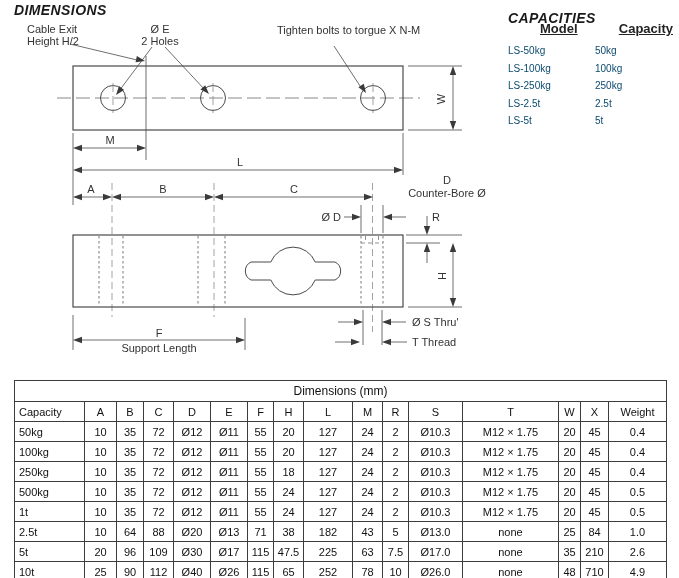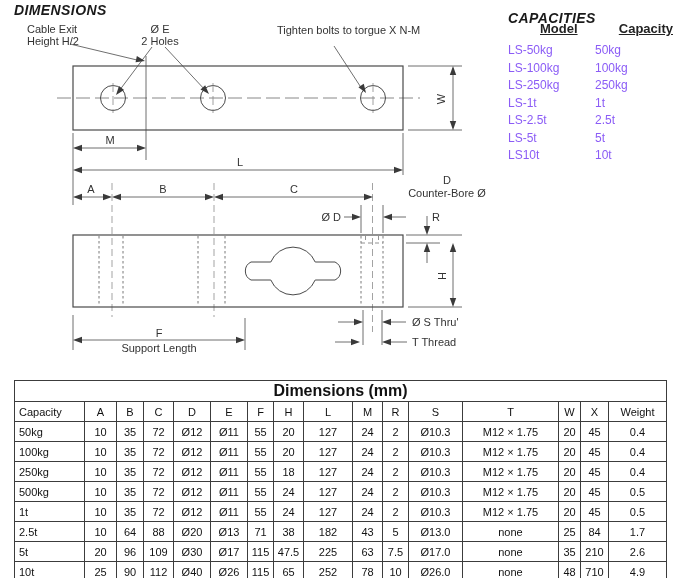--- a/index.html
+++ b/index.html
@@ -6,29 +6,29 @@
   .page{position:relative;width:679px;height:578px;background:#fff;overflow:hidden;
         font-family:"Liberation Sans",sans-serif;color:#222;}
   .heading{position:absolute;font-family:"Liberation Sans",sans-serif;
            font-weight:bold;font-style:italic;font-size:14px;letter-spacing:.4px;color:#1a1a1a;}
   .dimensions-title{left:14px;top:2px;}
   .capacities-title{left:508px;top:10px;}
   .cap-block{position:absolute;left:508px;top:21px;width:165px;font-size:12px;}
   .cap-header{display:flex;font-weight:bold;font-size:13px;margin-bottom:6px;}
   .cap-header span{text-decoration:underline;}
   .cap-header .c1{width:87px;padding-left:32px;}
-  .cap-row{display:flex;height:17.5px;line-height:17.5px;font-size:12px;color:#8b5cf6;}
+  .cap-row{display:flex;height:17.5px;line-height:17.5px;font-size:10px;color:#0c4a6e;}
   .cap-row .cap-model{width:87px;}
   svg.drawing{position:absolute;left:0;top:0;}
   svg.drawing text{font-family:"Liberation Sans",sans-serif;font-size:11px;fill:#333;}
   .dim-table{position:absolute;left:14px;top:380px;width:652px;border-collapse:collapse;
              table-layout:fixed;font-size:11px;color:#111;background:#fff;}
   .dim-table th,.dim-table td{border:1px solid #3c3c3c;text-align:center;padding:0;
              height:19px;font-weight:normal;overflow:hidden;white-space:nowrap;}
-  .dim-table thead th.tbl-title{font-weight:bold;font-size:16px;height:20px;}
+  .dim-table thead th.tbl-title{font-weight:normal;font-size:12px;height:20px;}
   .dim-table th.cap-col,.dim-table td.cap-col{text-align:left;padding-left:4px;}
 </style>
 </head>
 <body>
 
 <div class="page">
 
   <div class="heading dimensions-title">DIMENSIONS</div>
   <div class="heading capacities-title">CAPACITIES</div>
 
@@ -44,34 +44,26 @@
         </div>
         <div class="cap-row">
           <span class="cap-model">LS-100kg</span>
           <span>100kg</span>
         </div>
         <div class="cap-row">
           <span class="cap-model">LS-250kg</span>
           <span>250kg</span>
         </div>
         <div class="cap-row">
-          <span class="cap-model">LS-1t</span>
-          <span>1t</span>
-        </div>
-        <div class="cap-row">
           <span class="cap-model">LS-2.5t</span>
           <span>2.5t</span>
         </div>
         <div class="cap-row">
           <span class="cap-model">LS-5t</span>
           <span>5t</span>
-        </div>
-        <div class="cap-row">
-          <span class="cap-model">LS10t</span>
-          <span>10t</span>
         </div>
       </div>
   </div>
 
   <svg class="drawing" width="679" height="378" viewBox="0 0 679 378">
     <defs>
       <path id="ah" d="M0 0 L-9 -3.2 L-9 3.2 Z" fill="#3a3a3a"></path>
     </defs>
 
     <g stroke="#4a4a4a" stroke-width="1" fill="none">
@@ -343,21 +335,21 @@
           <td>Ø13</td>
           <td>71</td>
           <td>38</td>
           <td>182</td>
           <td>43</td>
           <td>5</td>
           <td>Ø13.0</td>
           <td>none</td>
           <td>25</td>
           <td>84</td>
-          <td>1.7</td>
+          <td>1.0</td>
         </tr>
         <tr>
           <td class="cap-col">5t</td>
           <td>20</td>
           <td>96</td>
           <td>109</td>
           <td>Ø30</td>
           <td>Ø17</td>
           <td>115</td>
           <td>47.5</td>

